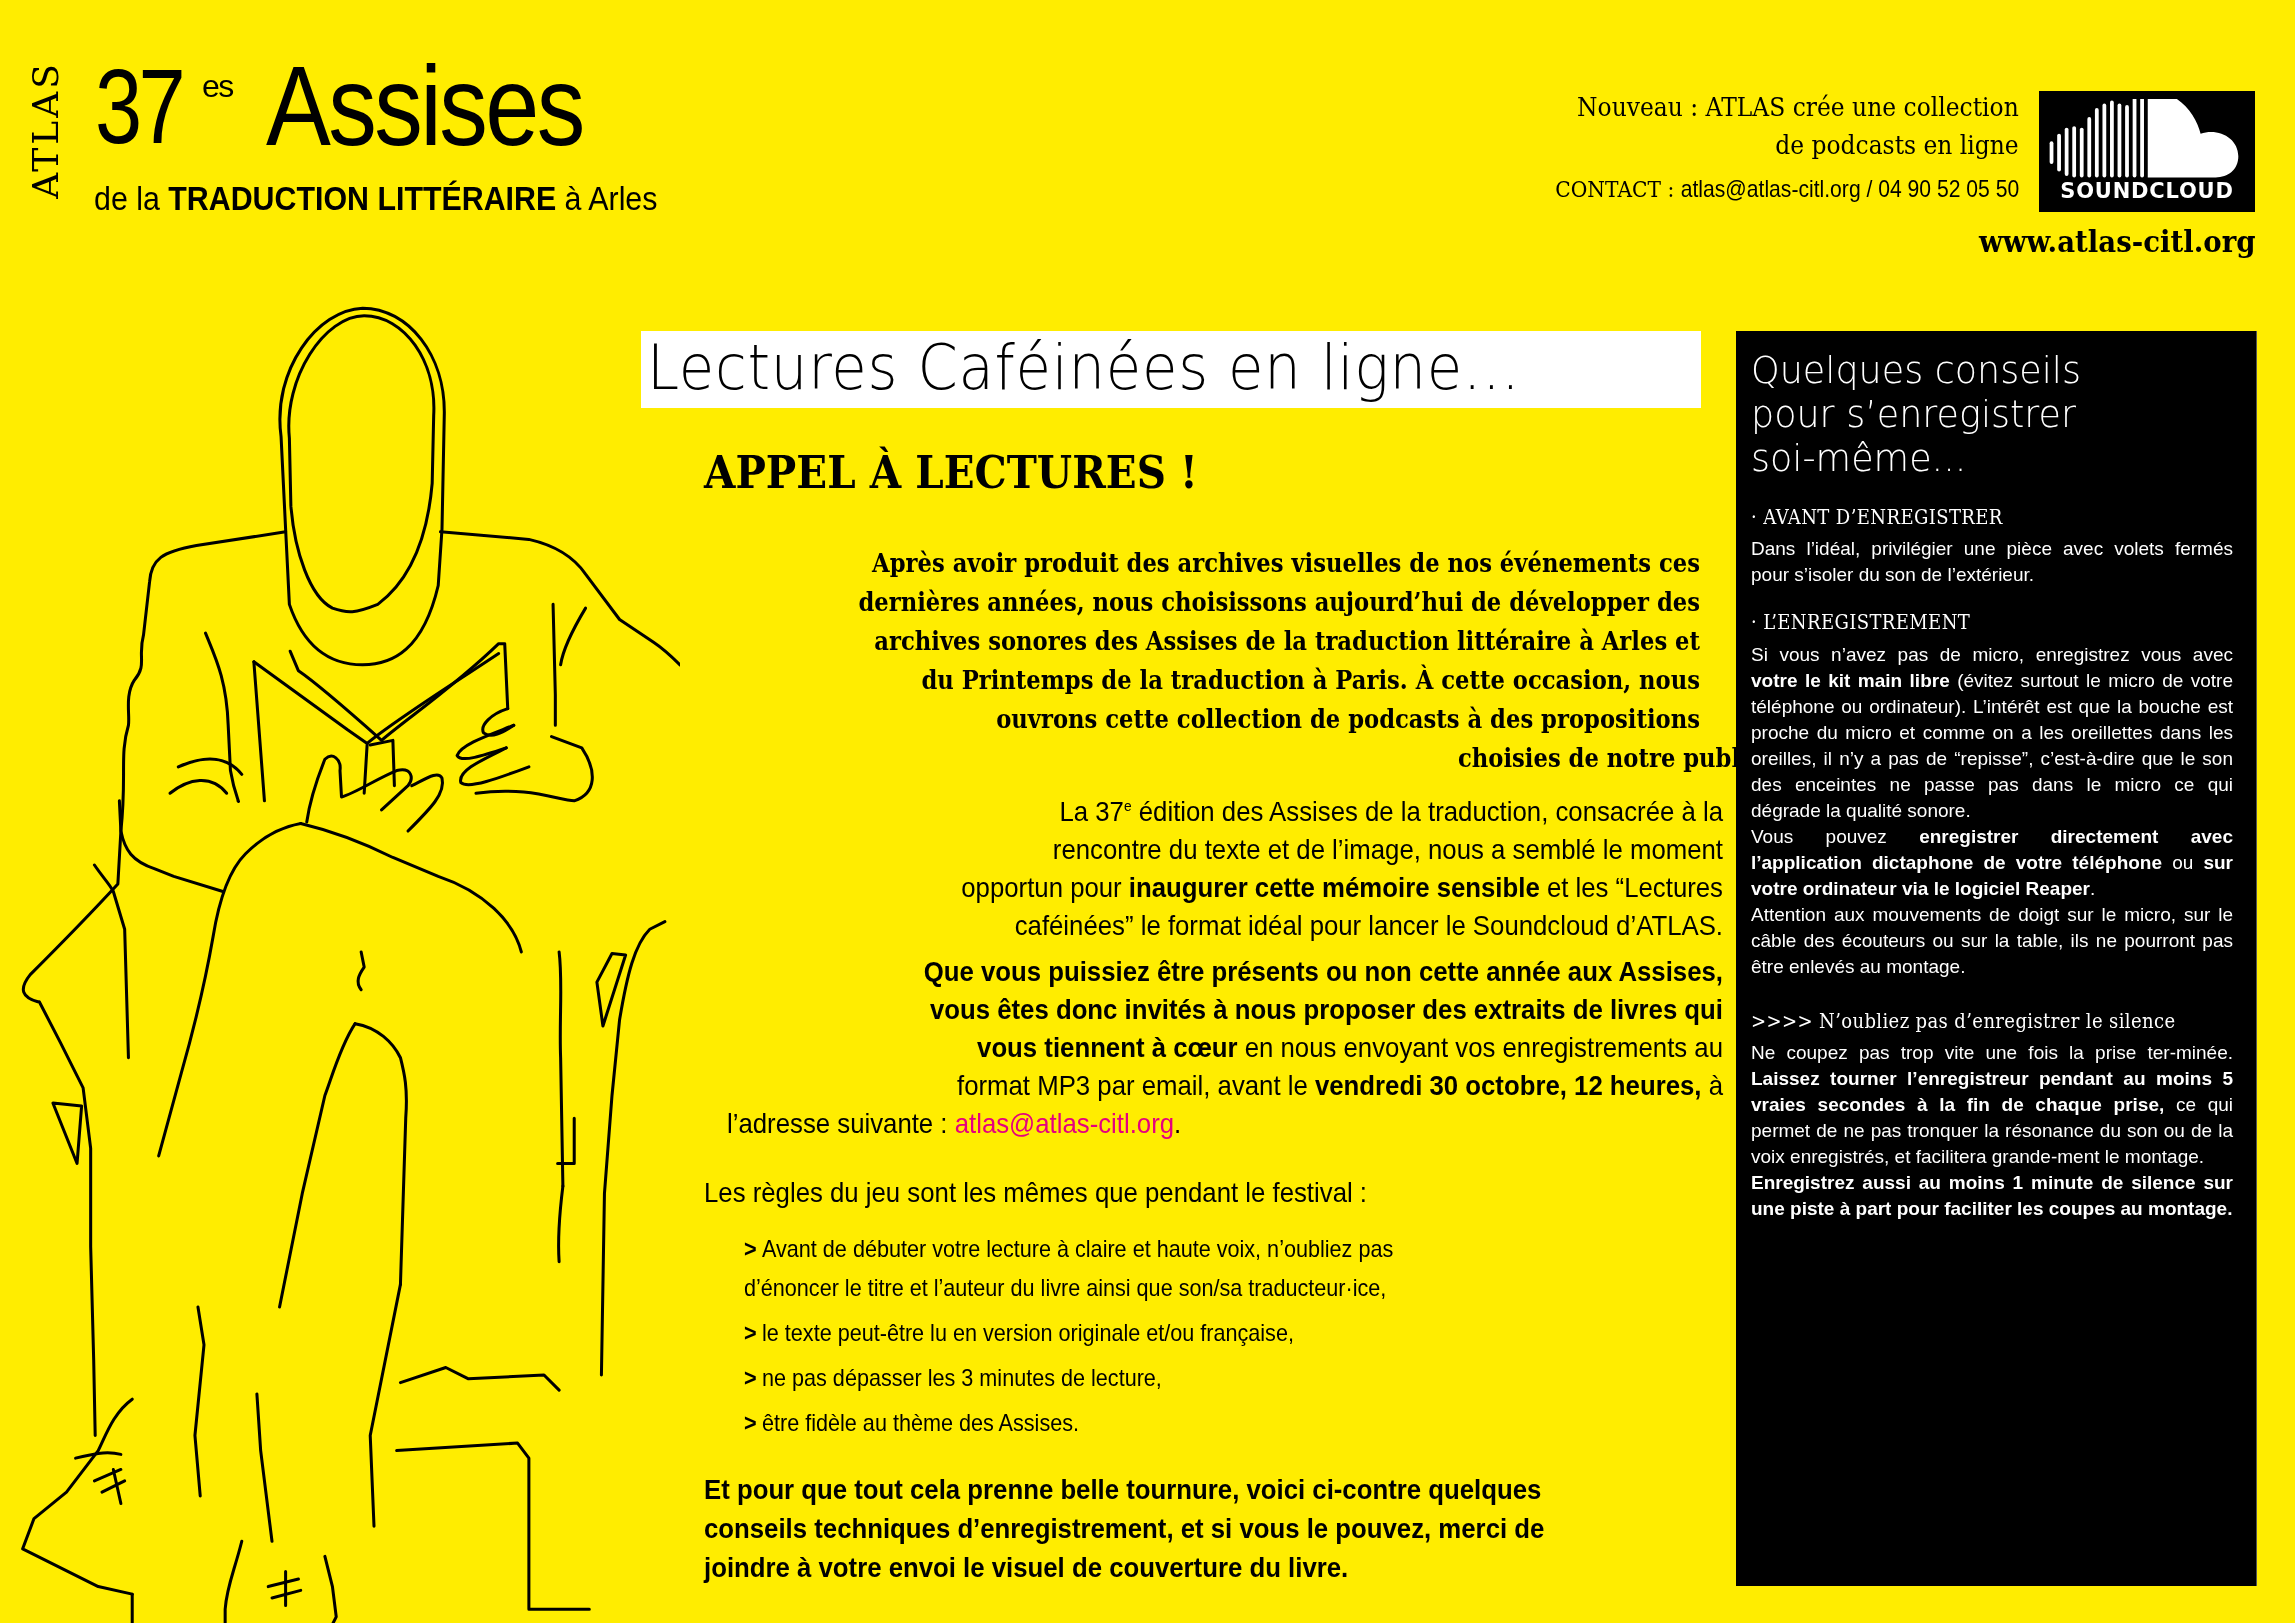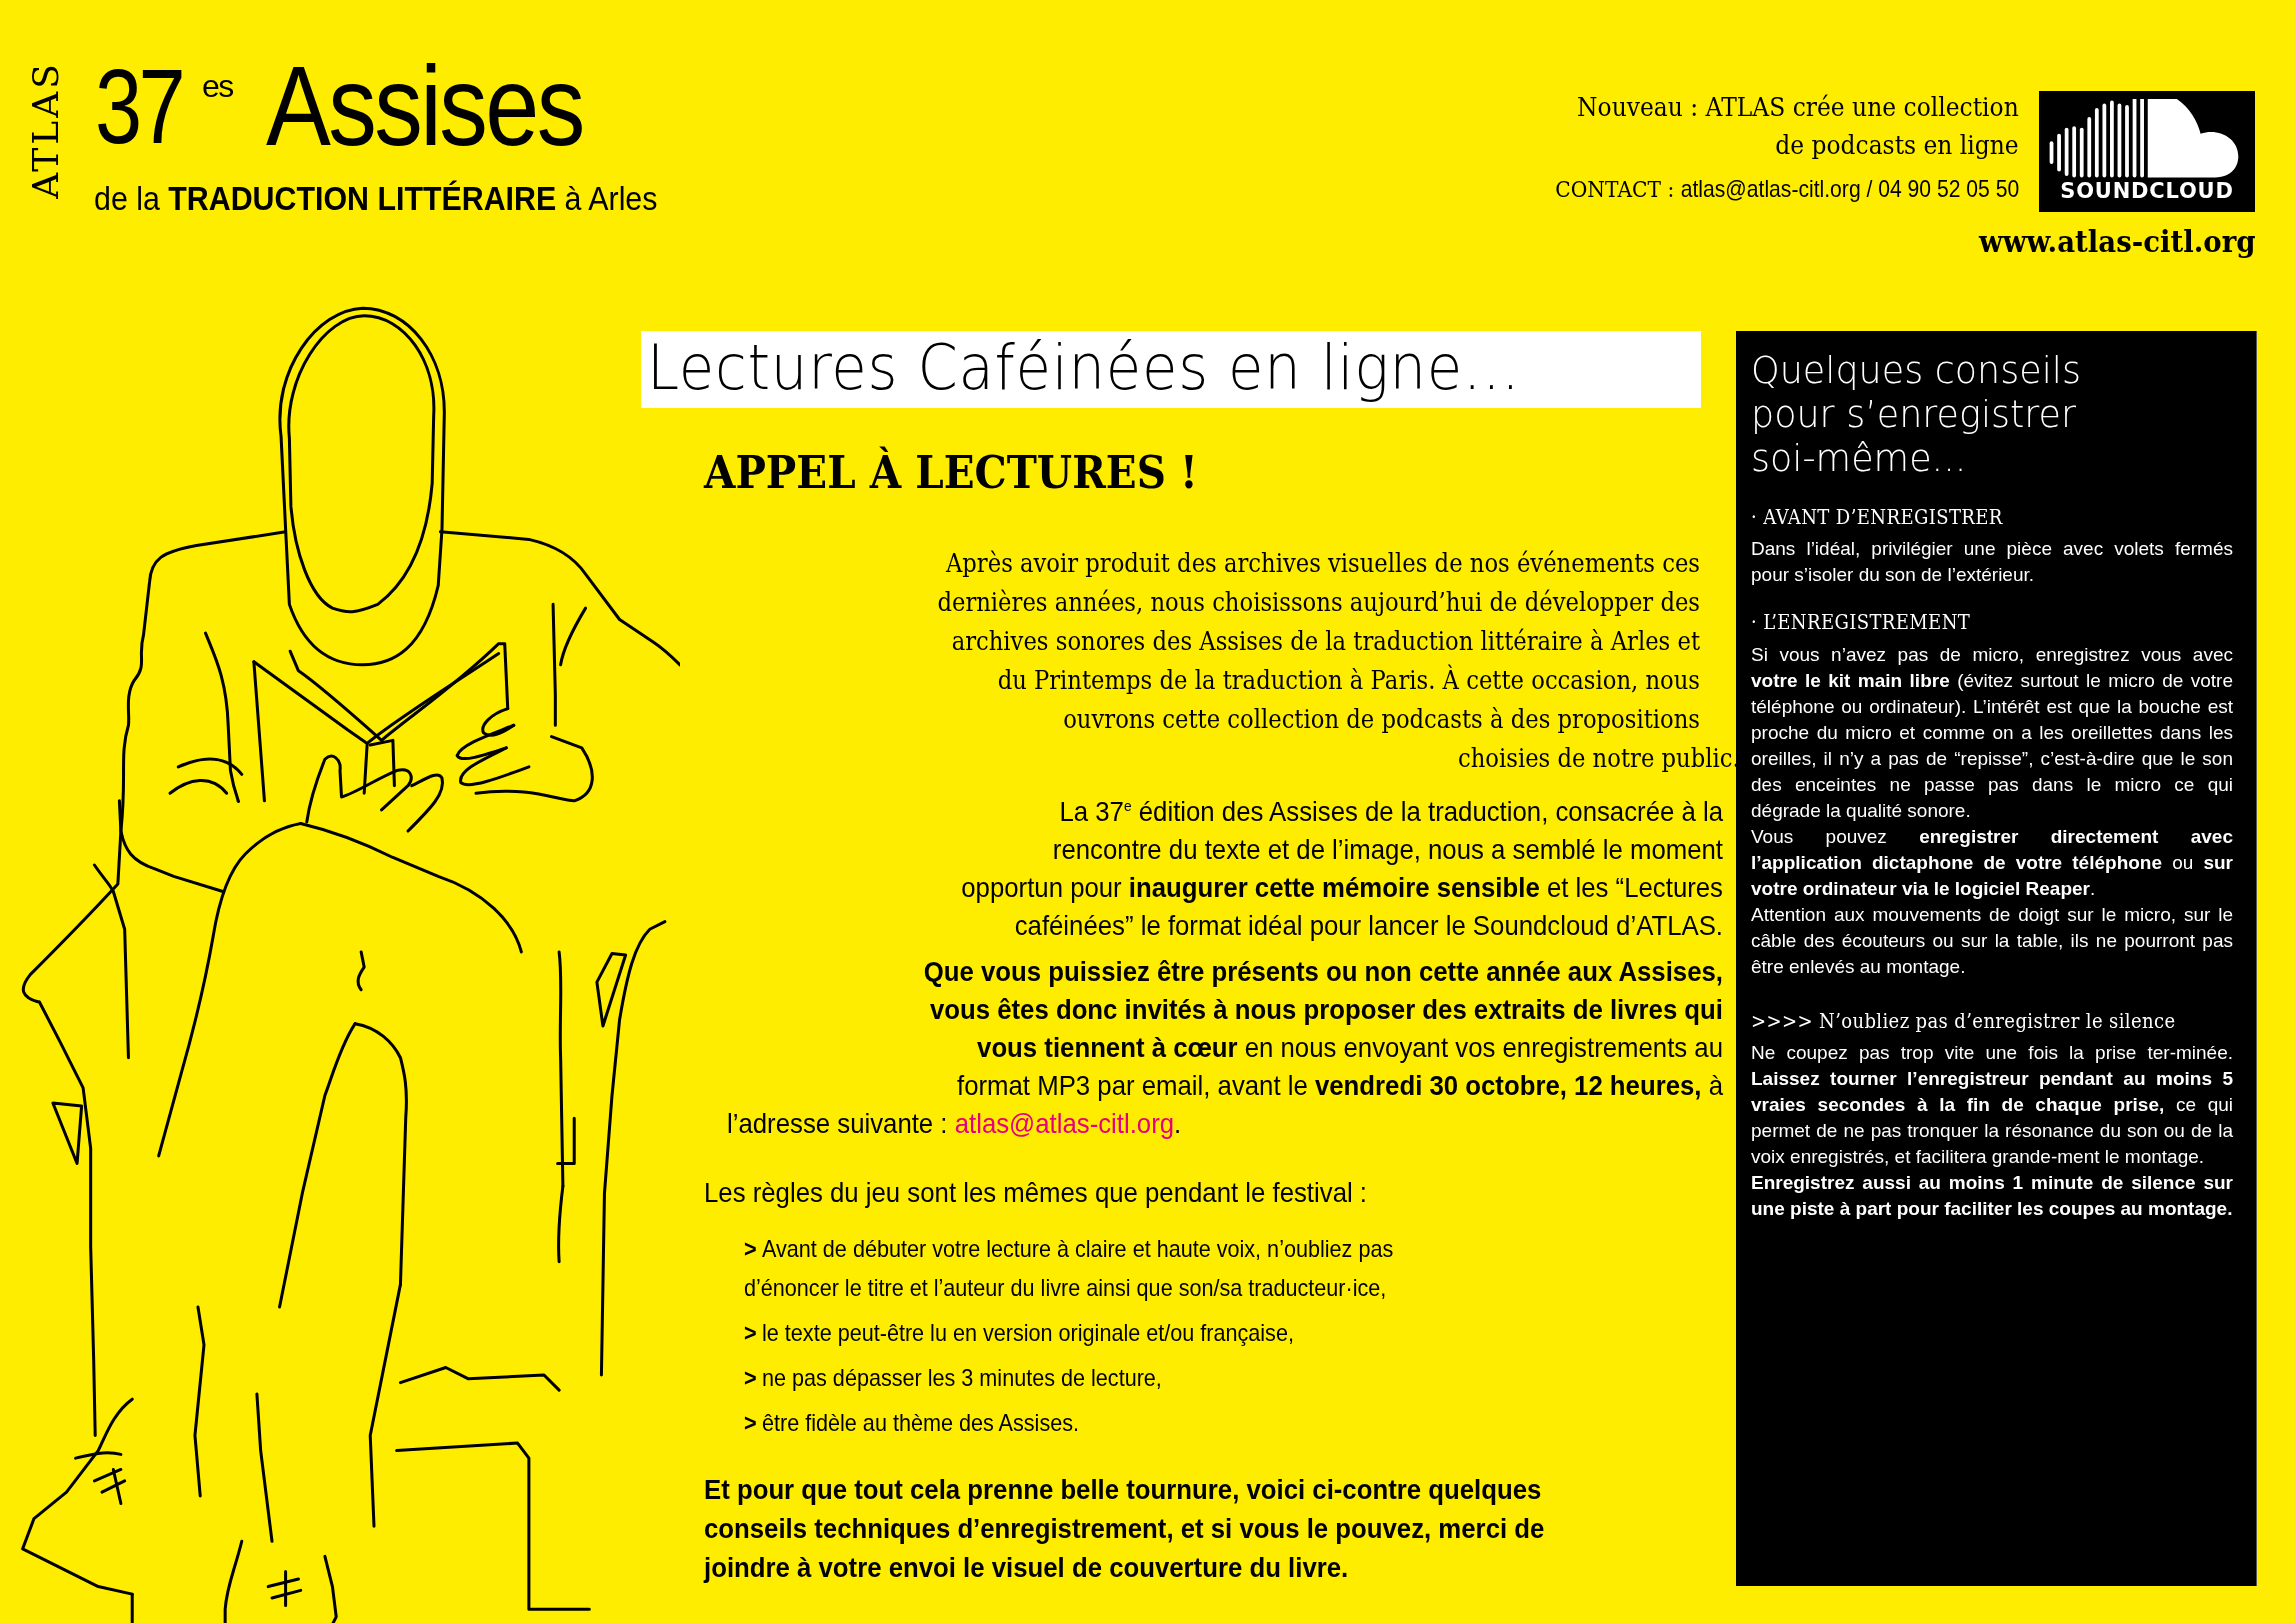--- a/index.html
+++ b/index.html
@@ -62,21 +62,21 @@
     transform: scaleX(0.93); transform-origin: left; display: inline-block;
   }
 
   .appel {
     left: 704px; top: 447px; font-family: "DejaVu Serif", serif; font-weight: bold; font-size: 44px; white-space: nowrap; transform: scaleX(0.92); transform-origin: left;
   }
 
   
   .intro {
     right: 595px; top: 543px; width: 1005px; text-align: right;
-    font-family: "DejaVu Serif", serif; font-weight: normal; font-size: 26.4px; line-height: 39px;
+    font-family: "DejaVu Serif", serif; font-weight: bold; font-size: 26.4px; line-height: 39px;
   }
   .intro .l { display: block; white-space: nowrap; text-align: right; transform: scaleX(0.86); transform-origin: right; }
 
   .para2, .para3 {
     right: 572px; width: 1058px; font-family: Liberation Sans, sans-serif; font-size: 28px; line-height: 38px;
   }
   .para2 { top: 787px; }
   .para3 { top: 953px; }
   .line { display: block; white-space: nowrap; text-align: right; transform: scaleX(0.92); transform-origin: right; }
   .line.left { text-align: left; transform-origin: left; }

